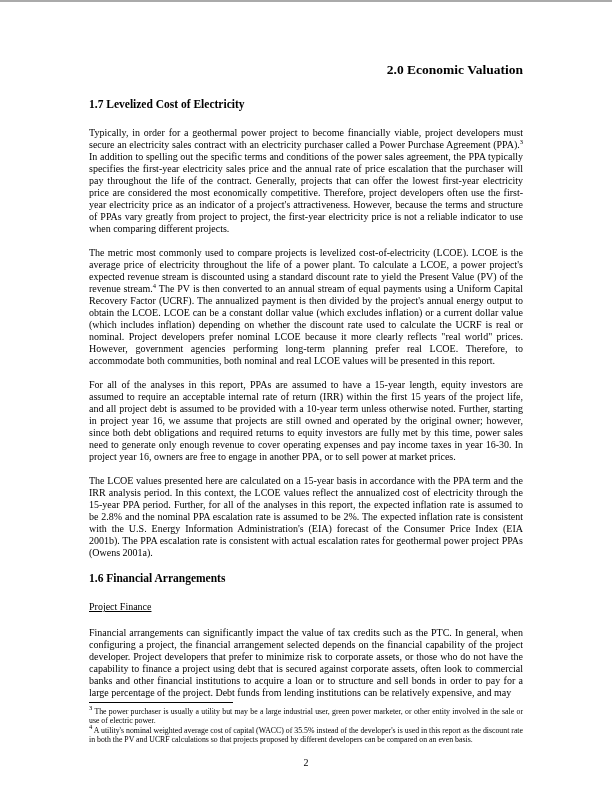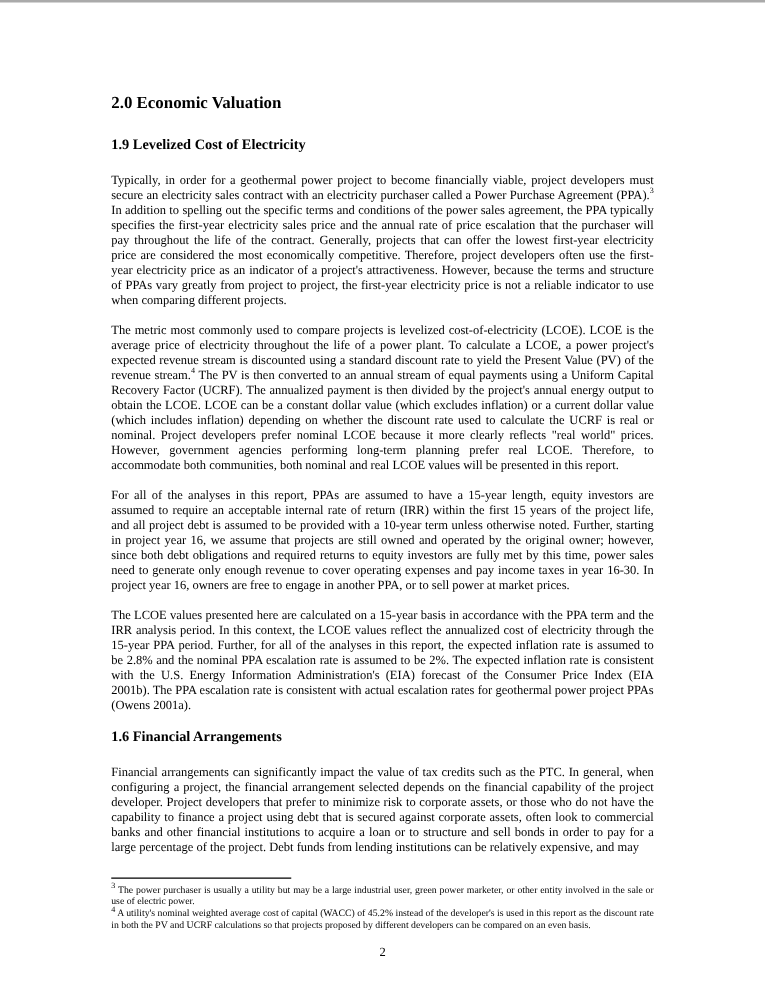--- a/index.html
+++ b/index.html
@@ -21,22 +21,23 @@
   }
   .scan-edge {
     position: absolute;
     top: 0; left: 0; right: 0;
     height: 2px;
     background: #aaaaaa;
   }
   .h-main {
     font-size: 13.5px;
     font-weight: bold;
-    margin: 12px 0 19px 0;
+    margin: 0 0 19px 0;
     line-height: 16px;
+    text-align: right;
   }
   .h-sub {
     font-size: 11.5px;
     font-weight: bold;
     margin: 0 0 16px 0;
     line-height: 14px;
   }
   .h-sub.second {
     margin-top: 12px;
   }
@@ -84,35 +85,36 @@
   }
 </style>
 </head>
 <body>
 
 <div class="page">
   <div class="scan-edge"></div>
 
   <h1 class="h-main">2.0 Economic Valuation</h1>
 
-  <h2 class="h-sub">1.9 Levelized Cost of Electricity</h2>
+  <h2 class="h-sub">1.7 Levelized Cost of Electricity</h2>
 
   <p class="body-p"><span>Typically, in order for a geothermal power project to become financially viable, project developers must secure an electricity sales contract with an electricity purchaser called a Power Purchase Agreement (PPA).</span><sup class="fn-ref">3</sup><span> In addition to spelling out the specific terms and conditions of the power sales agreement, the PPA typically specifies the first-year electricity sales price and the annual rate of price escalation that the purchaser will pay throughout the life of the contract. Generally, projects that can offer the lowest first-year electricity price are considered the most economically competitive. Therefore, project developers often use the first-year electricity price as an indicator of a project's attractiveness. However, because the terms and structure of PPAs vary greatly from project to project, the first-year electricity price is not a reliable indicator to use when comparing different projects.</span></p>
 
   <p class="body-p"><span>The metric most commonly used to compare projects is levelized cost-of-electricity (LCOE). LCOE is the average price of electricity throughout the life of a power plant. To calculate a LCOE, a power project's expected revenue stream is discounted using a standard discount rate to yield the Present Value (PV) of the revenue stream.</span><sup class="fn-ref">4</sup><span> The PV is then converted to an annual stream of equal payments using a Uniform Capital Recovery Factor (UCRF). The annualized payment is then divided by the project's annual energy output to obtain the LCOE. LCOE can be a constant dollar value (which excludes inflation) or a current dollar value (which includes inflation) depending on whether the discount rate used to calculate the UCRF is real or nominal. Project developers prefer nominal LCOE because it more clearly reflects "real world" prices. However, government agencies performing long-term planning prefer real LCOE. Therefore, to accommodate both communities, both nominal and real LCOE values will be presented in this report.</span></p>
 
   <p class="body-p">For all of the analyses in this report, PPAs are assumed to have a 15-year length, equity investors are assumed to require an acceptable internal rate of return (IRR) within the first 15 years of the project life, and all project debt is assumed to be provided with a 10-year term unless otherwise noted. Further, starting in project year 16, we assume that projects are still owned and operated by the original owner; however, since both debt obligations and required returns to equity investors are fully met by this time, power sales need to generate only enough revenue to cover operating expenses and pay income taxes in year 16-30. In project year 16, owners are free to engage in another PPA, or to sell power at market prices.</p>
 
   <p class="body-p">The LCOE values presented here are calculated on a 15-year basis in accordance with the PPA term and the IRR analysis period. In this context, the LCOE values reflect the annualized cost of electricity through the 15-year PPA period. Further, for all of the analyses in this report, the expected inflation rate is assumed to be 2.8% and the nominal PPA escalation rate is assumed to be 2%. The expected inflation rate is consistent with the U.S. Energy Information Administration's (EIA) forecast of the Consumer Price Index (EIA 2001b). The PPA escalation rate is consistent with actual escalation rates for geothermal power project PPAs (Owens 2001a).</p>
 
   <h2 class="h-sub second">1.6 Financial Arrangements</h2>
 
+  <div class="underlined-head">Project Finance</div>
 
   <p class="body-p">Financial arrangements can significantly impact the value of tax credits such as the PTC. In general, when configuring a project, the financial arrangement selected depends on the financial capability of the project developer. Project developers that prefer to minimize risk to corporate assets, or those who do not have the capability to finance a project using debt that is secured against corporate assets, often look to commercial banks and other financial institutions to acquire a loan or to structure and sell bonds in order to pay for a large percentage of the project. Debt funds from lending institutions can be relatively expensive, and may</p>
 
   <div class="footnote-area">
     <div class="fn-rule"></div>
     <div class="footnote"><sup class="fn-ref">3</sup><span> The power purchaser is usually a utility but may be a large industrial user, green power marketer, or other entity involved in the sale or use of electric power.</span></div>
-    <div class="footnote"><sup class="fn-ref">4</sup><span> A utility's nominal weighted average cost of capital (WACC) of 45.2% instead of the developer's is used in this report as the discount rate in both the PV and UCRF calculations so that projects proposed by different developers can be compared on an even basis.</span></div>
+    <div class="footnote"><sup class="fn-ref">4</sup><span> A utility's nominal weighted average cost of capital (WACC) of 35.5% instead of the developer's is used in this report as the discount rate in both the PV and UCRF calculations so that projects proposed by different developers can be compared on an even basis.</span></div>
   </div>
 
   <div class="page-number">2</div>
 </div>
 
 </body></html>

